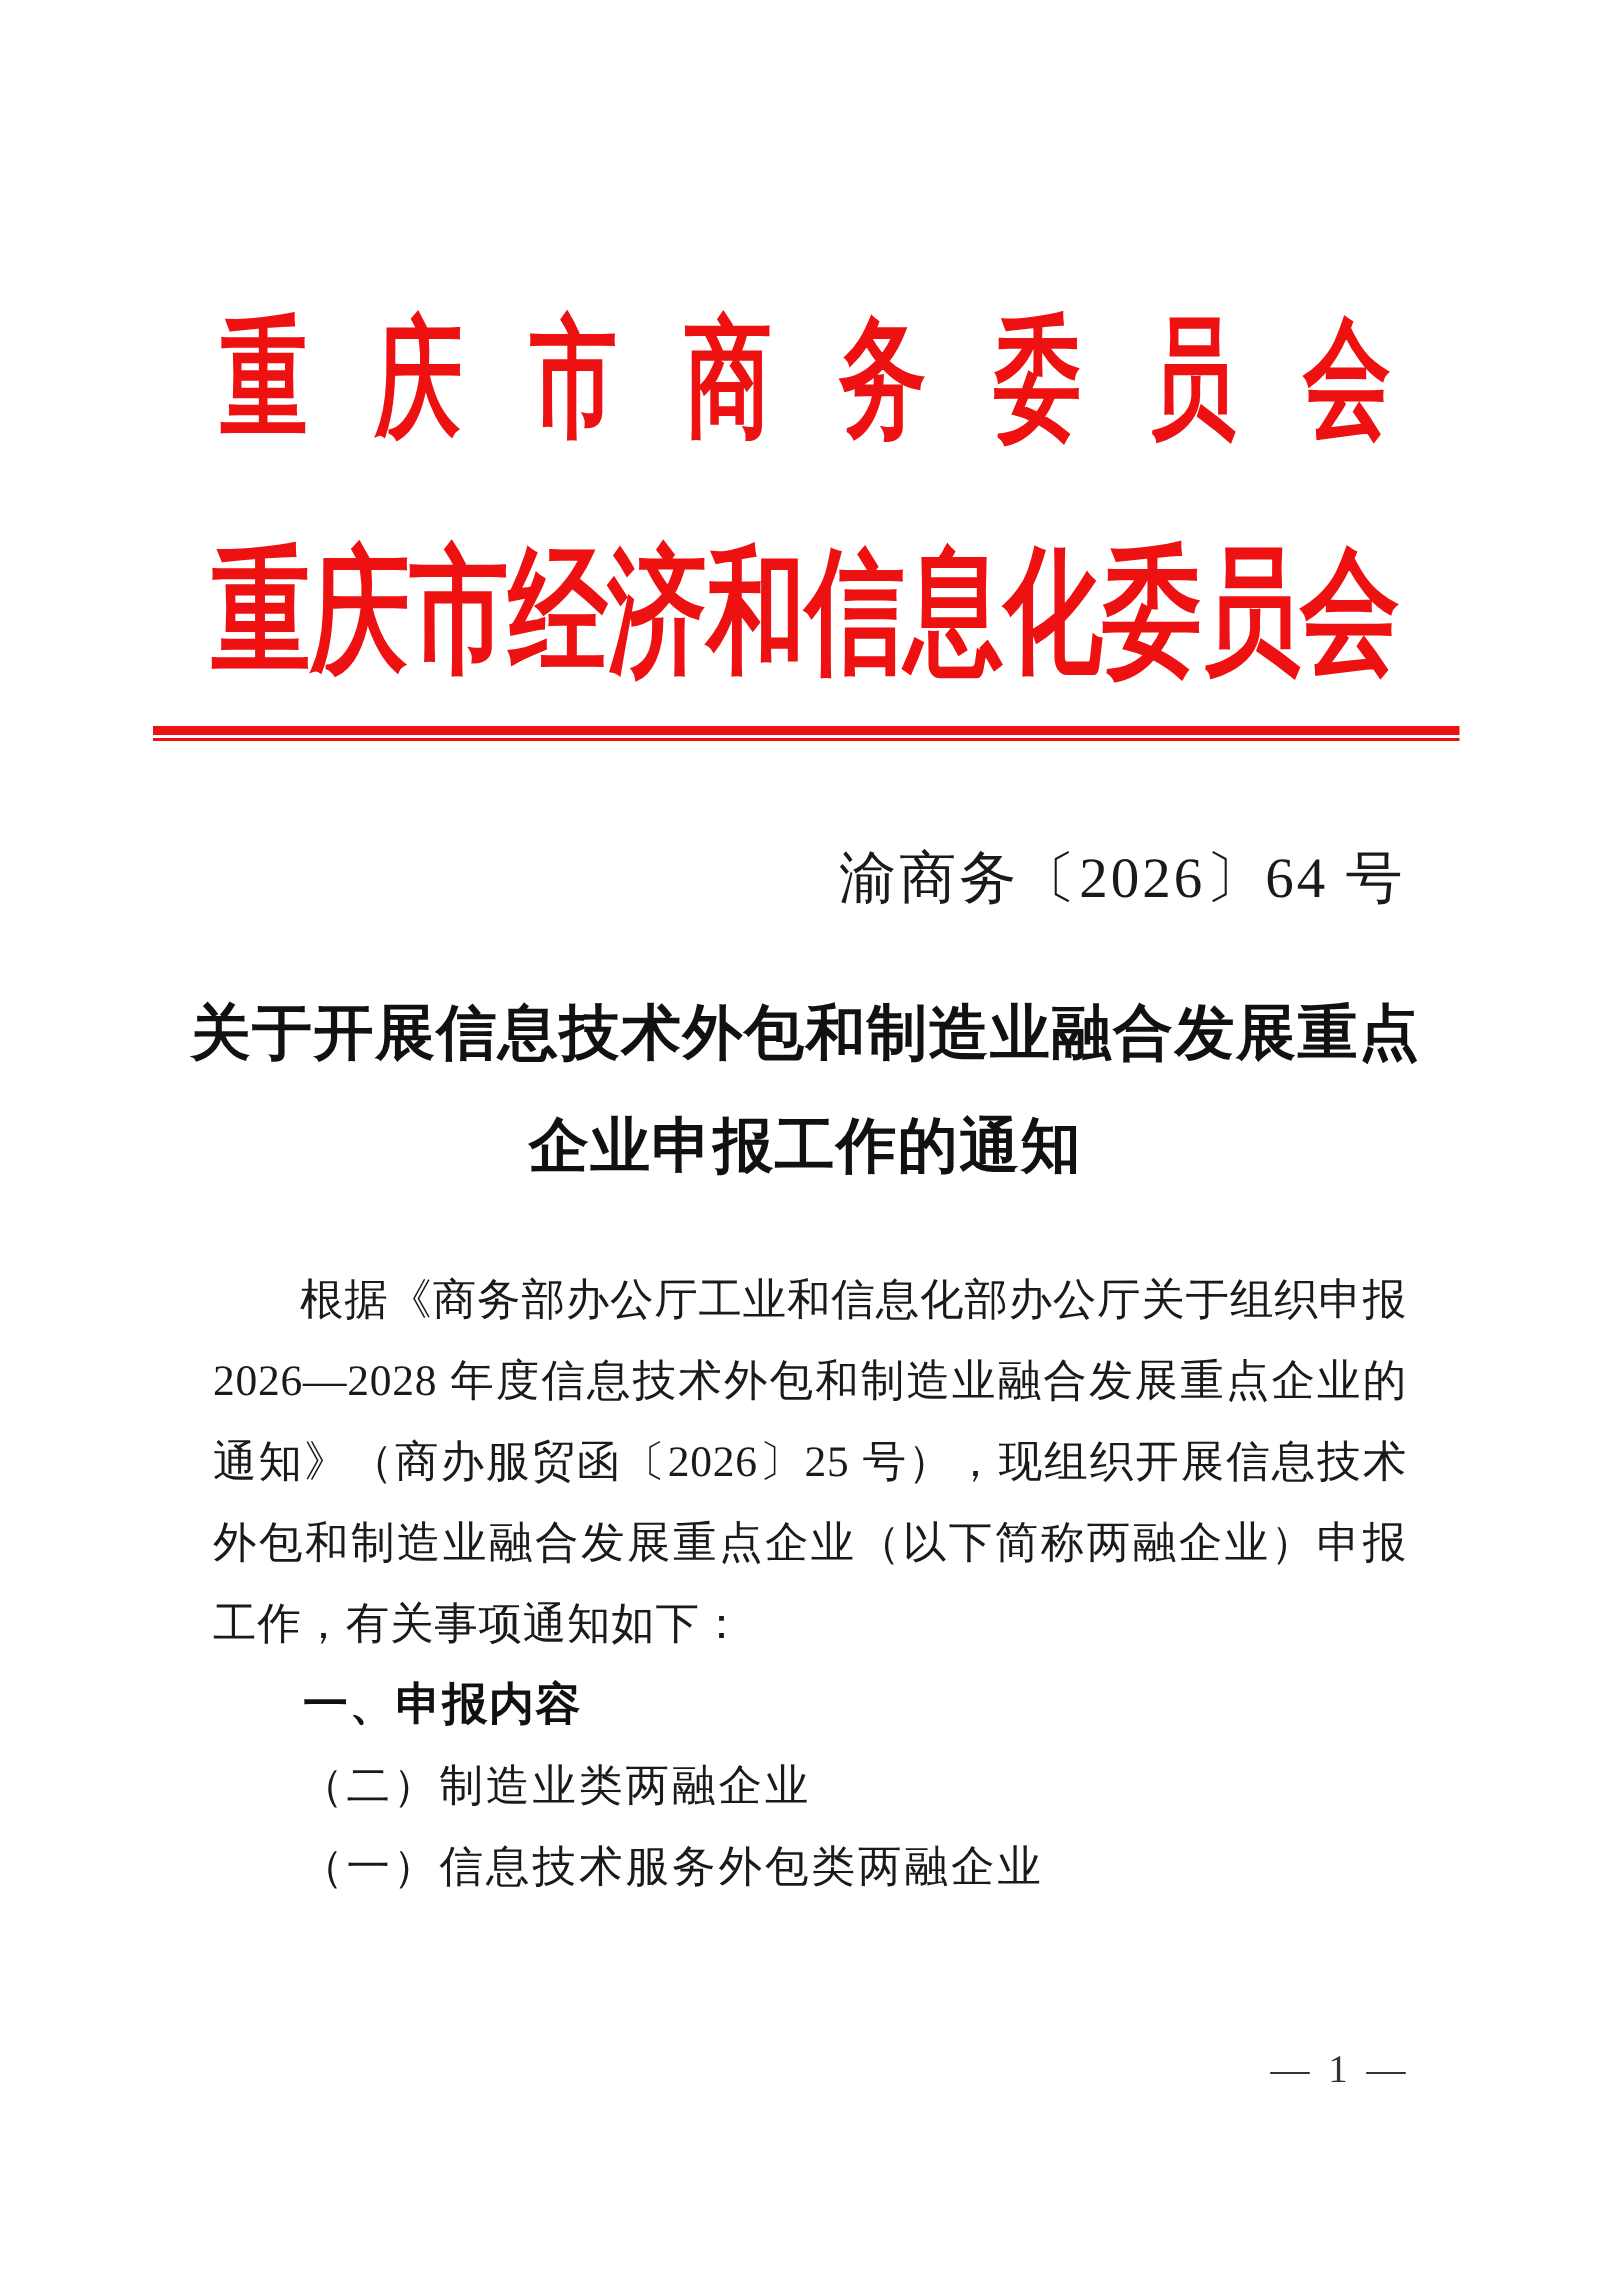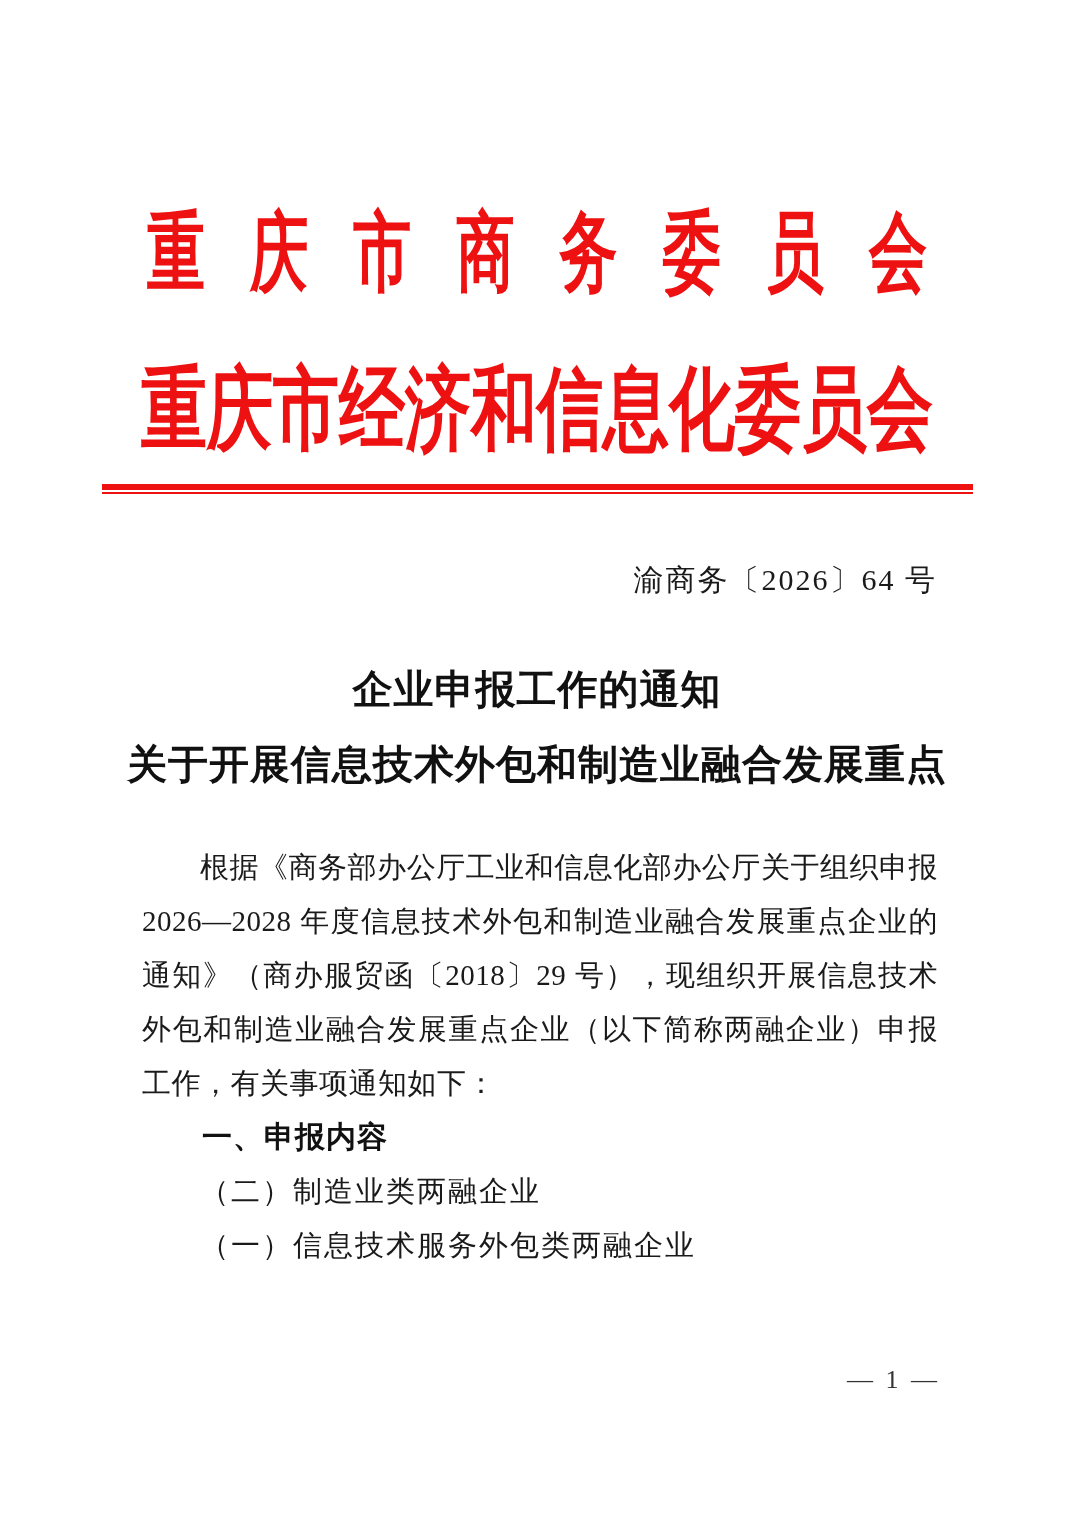--- a/index.html
+++ b/index.html
@@ -61,21 +61,21 @@
     height: 2px;
     margin-top: 2px;
     background: var(--red, #ee1111);
   }
 
   
   .doc-number {
     position: absolute;
     top: 560px;
     right: 137px;
-    font-size: 30px;
+    font-size: 38px;
     letter-spacing: 2px;
     white-space: nowrap;
     text-align: center;
   }
 
   
   .doc-title {
     position: absolute;
     top: 652px;
     left: 0;
@@ -157,26 +157,26 @@
   </div>
 
   <div class="red-rule">
     <div class="thick"></div>
     <div class="thin"></div>
   </div>
 
   <div class="doc-number">渝商务〔2026〕64 号</div>
 
   <h1 class="doc-title">
+    <span class="title-line">关于开展信息技术外包和制造业融合发展重点</span>
     <span class="title-line">企业申报工作的通知</span>
-    <span class="title-line">关于开展信息技术外包和制造业融合发展重点</span>
   </h1>
 
   <div class="doc-body">
-    <p class="para indent">根据《商务部办公厅工业和信息化部办公厅关于组织申报 2026—2028 年度信息技术外包和制造业融合发展重点企业的通知》（商办服贸函〔2018〕29 号），现组织开展信息技术外包和制造业融合发展重点企业（以下简称两融企业）申报工作，有关事项通知如下：</p>
+    <p class="para indent">根据《商务部办公厅工业和信息化部办公厅关于组织申报 2026—2028 年度信息技术外包和制造业融合发展重点企业的通知》（商办服贸函〔2026〕25 号），现组织开展信息技术外包和制造业融合发展重点企业（以下简称两融企业）申报工作，有关事项通知如下：</p>
     <p class="section-heading indent">一、申报内容</p>
     <p class="list-item indent">（二）制造业类两融企业</p>
     <p class="list-item indent">（一）信息技术服务外包类两融企业</p>
   </div>
 
   <div class="page-number">— 1 —</div>
 
 </div>
 
 </body></html>

